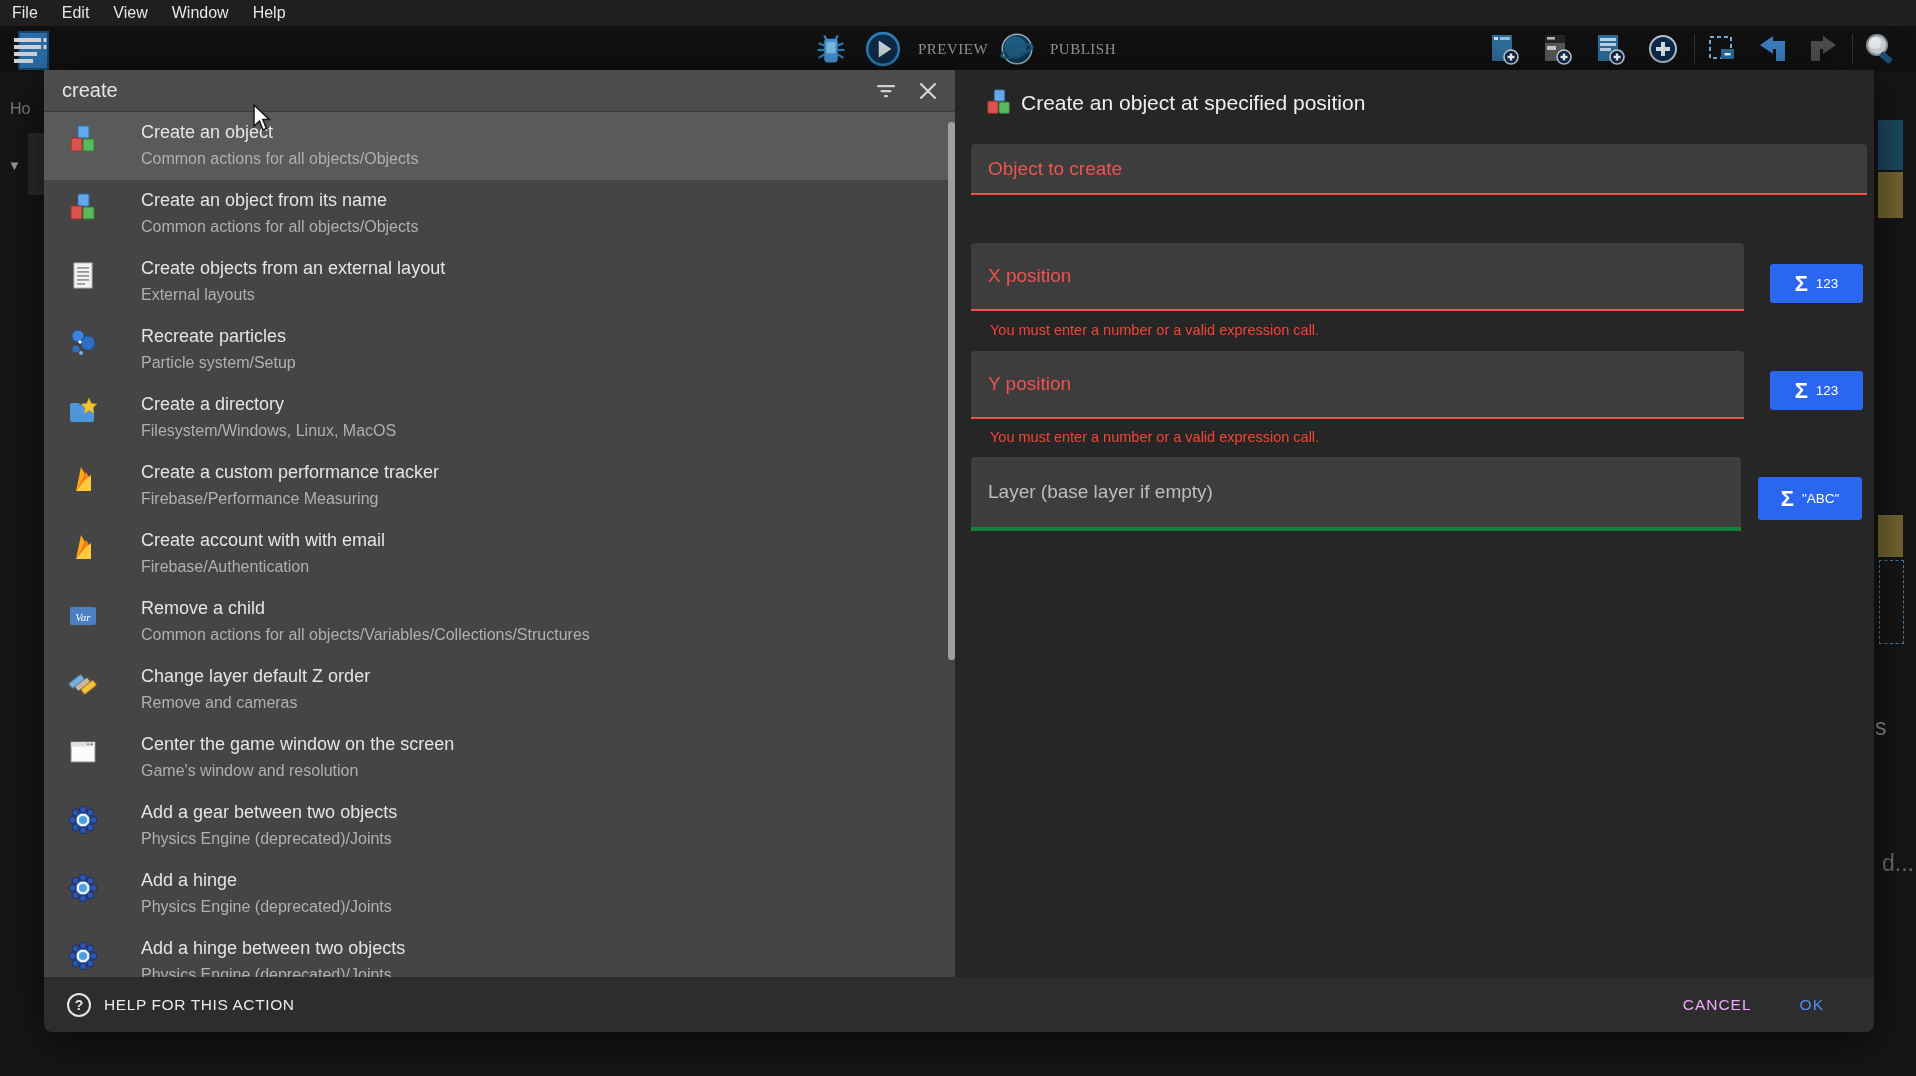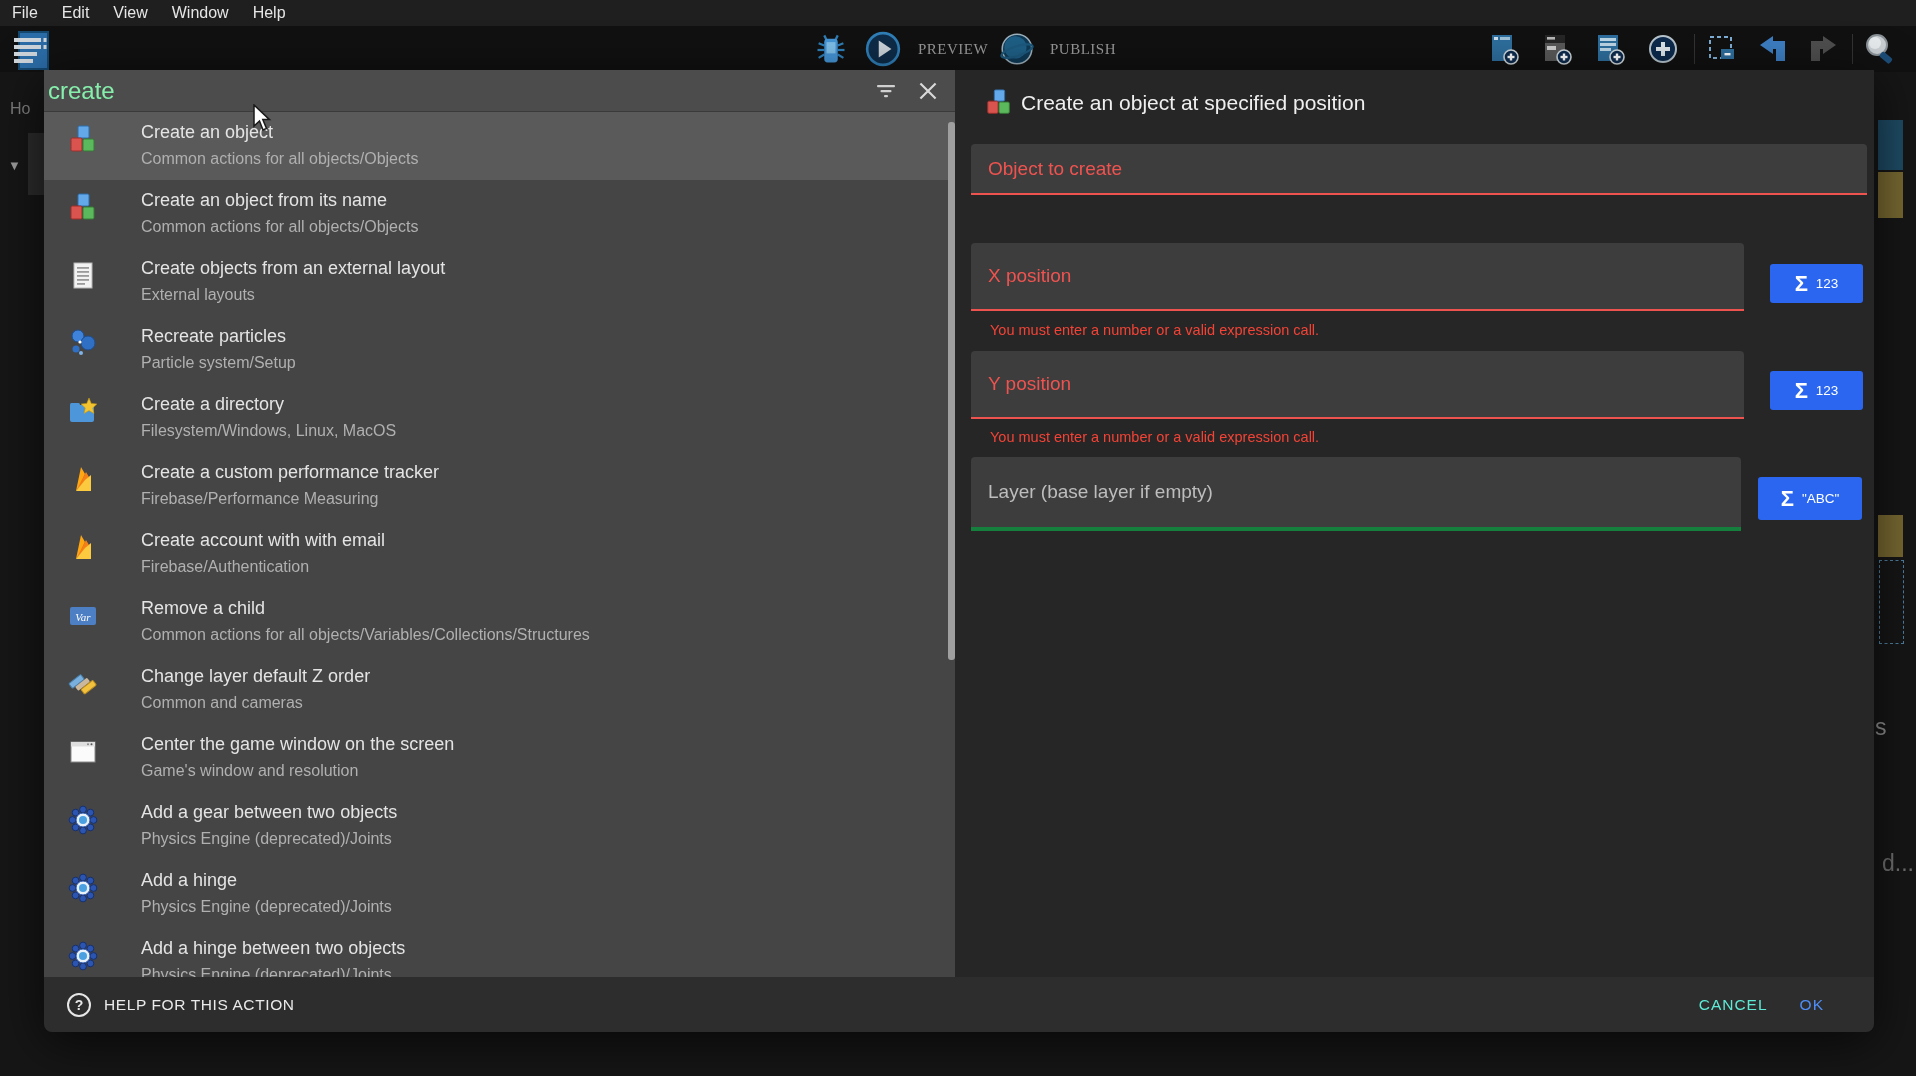--- a/index.html
+++ b/index.html
@@ -27,22 +27,22 @@
   .bg-dashed{left:1879px;top:560px;width:23px;height:82px;border:1px dashed #4e7fa0;background:transparent;}
   .bg-s{position:absolute;left:1875px;top:714px;color:#8f8f8f;font-size:23px;z-index:1;}
   .bg-d{position:absolute;left:1882px;top:850px;color:#6f6f6f;font-size:23px;z-index:1;}
   
   .dialog{position:absolute;left:44px;top:70px;width:1830px;height:962px;z-index:10;
     border-radius:0 0 8px 8px;box-shadow:0 10px 50px rgba(0,0,0,.65);}
   
   .search-panel{position:absolute;left:0;top:0;width:911px;height:907px;background:#454545;overflow:hidden;}
   .search-header{position:absolute;left:0;top:0;width:911px;height:41px;background:#4c4c4c;
     border-bottom:1px solid #3a3a3a;display:flex;align-items:center;}
-  .search-input{flex:1;background:transparent;border:none;outline:none;color:#86efac;
-    font-size:24px;padding-left:4px;font-family:inherit;}
+  .search-input{flex:1;background:transparent;border:none;outline:none;color:#e5e5e5;
+    font-size:20px;padding-left:18px;font-family:inherit;}
   .hdr-btn{width:30px;height:30px;margin-right:12px;display:flex;align-items:center;
     justify-content:center;cursor:pointer;}
   .list{position:absolute;left:0;top:42px;width:911px;height:865px;overflow:hidden;}
   .row{position:relative;height:68px;display:flex;align-items:flex-start;cursor:pointer;}
   .row.selected{background:#5a5a5a;}
   .row .ricon{position:absolute;left:23px;top:12px;width:32px;height:32px;}
   .row .ricon svg{width:32px;height:32px;display:block;}
   .rtext{margin-left:97px;padding-top:7px;}
   .rtitle{color:#e4e4e4;font-size:18px;line-height:27px;white-space:nowrap;}
   .rsub{color:#b0b0b0;font-size:16px;line-height:26px;white-space:nowrap;}
@@ -67,21 +67,21 @@
   .expr-btn .sigma{font-size:22px;font-weight:bold;line-height:1;}
   .expr-btn .elabel{font-size:13.5px;}
   
   .dlg-footer{position:absolute;left:0;top:907px;width:1830px;height:55px;background:#2d2d2d;
     border-radius:0 0 8px 8px;display:flex;align-items:center;}
   .help-wrap{display:flex;align-items:center;gap:12px;margin-left:22px;cursor:pointer;}
   .help-label{color:#eaeaea;font-size:15.5px;letter-spacing:.6px;}
   .footer-spacer{flex:1;}
   .btn-text{background:transparent;border:none;font-size:15.5px;letter-spacing:1px;
     cursor:pointer;font-family:inherit;}
-  .btn-cancel{color:#5eead4;margin-right:20px;}
+  .btn-cancel{color:#f0abfc;margin-right:36px;}
   .btn-ok{color:#4f8ef7;margin-right:44px;}
   
   .cursor{position:absolute;left:252px;top:104px;z-index:40;pointer-events:none;}
 </style>
 </head>
 <body>
 
 <div class="screen">
 
   <div class="menubar">
@@ -355,21 +355,21 @@
               <svg viewBox="0 0 32 32">
                 <g transform="rotate(-38 16 16)">
                   <rect x="5" y="7" width="15" height="6" rx="1" fill="#7ab0dd" stroke="#4a80ad"></rect>
                   <rect x="8" y="13.5" width="15" height="5" rx="1" fill="#cbb79b"></rect>
                   <rect x="11" y="19" width="15" height="6" rx="1" fill="#f2c13d" stroke="#bd8f1d"></rect>
                 </g>
               </svg>
             </span>
             <div class="rtext">
               <div class="rtitle">Change layer default Z order</div>
-              <div class="rsub">Common and cameras</div>
+              <div class="rsub">Remove and cameras</div>
             </div>
           </div>
           <div class="row">
             <span class="ricon">
               <svg viewBox="0 0 32 32">
                 <rect x="4" y="6" width="24" height="20" fill="#fbfbfb" stroke="#8a8a8a"></rect>
                 <rect x="4" y="6" width="24" height="4.5" fill="#dfdfdf"></rect>
                 <circle cx="24.5" cy="8.2" r="1" fill="#555"></circle>
                 <circle cx="21" cy="8.2" r="1" fill="#888"></circle>
               </svg>

